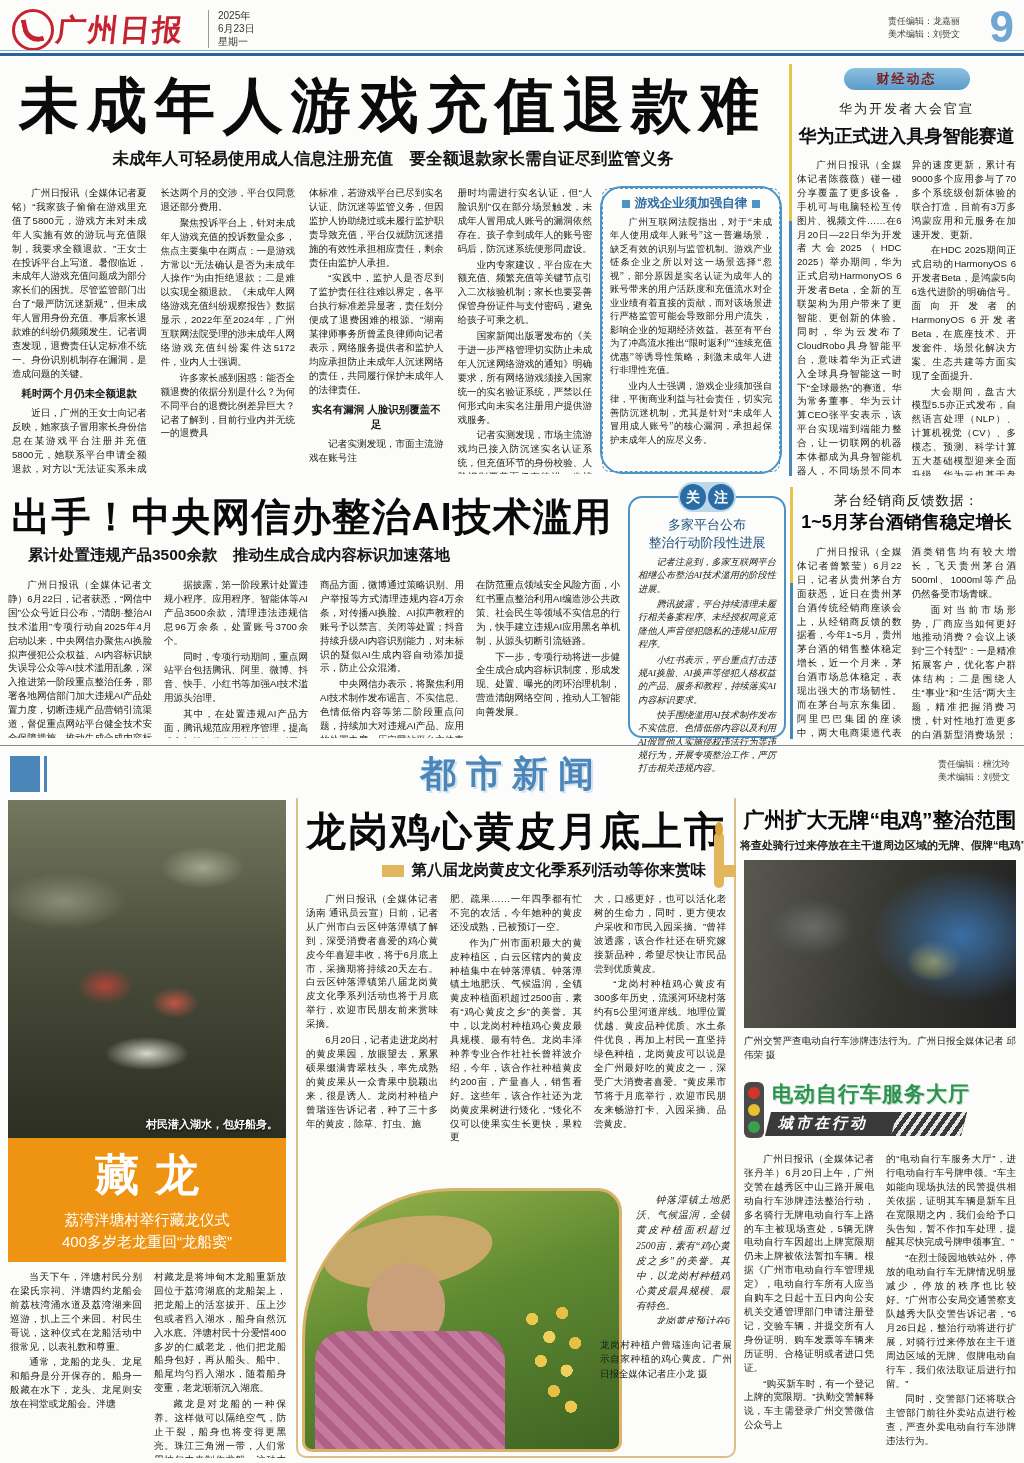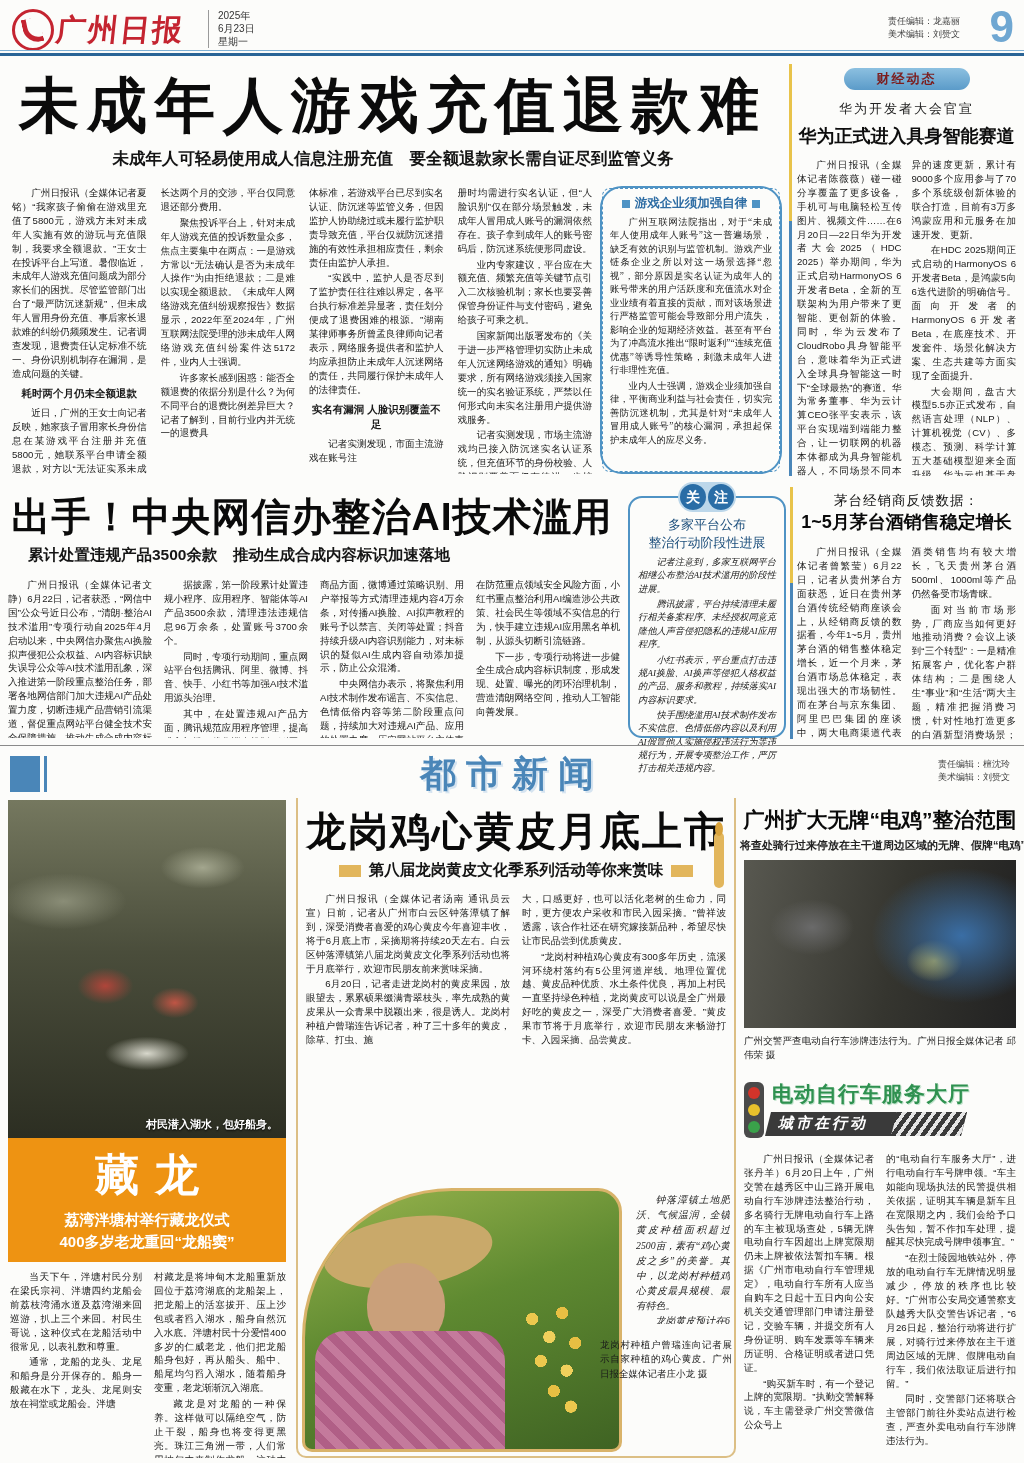--- a/index.html
+++ b/index.html
@@ -84,28 +84,28 @@
   #cl-photo{position:absolute;left:8px;top:800px;width:278px;height:338px;background:
     radial-gradient(90px 40px at 20% 30%,#8a8d77 0,transparent 70%),
     radial-gradient(60px 30px at 70% 20%,#a3a68e 0,transparent 70%),
     radial-gradient(40px 26px at 35% 55%,#b0453a 0,transparent 70%),
     radial-gradient(34px 22px at 60% 60%,#c05545 0,transparent 70%),
     radial-gradient(60px 24px at 50% 75%,#d8d8cc 0,transparent 70%),
     linear-gradient(180deg,#75785f 0,#4a4d3b 45%,#2c2e22 100%);}
   .cl-caption{position:absolute;right:8px;bottom:6px;color:#fff;font-size:11px;font-weight:bold;text-shadow:0 1px 2px #000;}
   #cl-orange{position:absolute;left:8px;top:1138px;width:278px;height:124px;background:#ee9312;}
   .cl-title{text-align:center;font-family:"Liberation Serif","DejaVu Serif",serif;font-size:44px;font-weight:900;color:#fff;letter-spacing:16px;padding-top:8px;text-indent:16px;}
-  .cl-sub{text-align:center;color:#fff;font-size:15px;font-weight:bold;line-height:22px;margin-top:4px;}
+  .cl-sub{text-align:center;color:#fff;font-size:15px;font-weight:normal;line-height:22px;margin-top:4px;}
   #cl-cols{position:absolute;left:10px;top:1270px;width:276px;height:188px;gap:12px;}
   #cl-cols .col{flex:1;}
 
   
   #wp-frame{position:absolute;left:296px;top:798px;width:440px;height:660px;border-left:2px solid #dcbf85;border-right:2px solid #dcbf85;border-bottom:2px solid #dcbf85;border-radius:0 0 10px 10px;box-sizing:border-box;}
   .wp-headline{position:absolute;left:296px;top:804px;width:440px;text-align:center;font-family:"Liberation Serif","DejaVu Serif",serif;font-size:40px;font-weight:900;color:#0a0a0a;letter-spacing:2px;white-space:nowrap;}
-  .wp-subwrap{position:absolute;left:296px;top:860px;width:440px;display:flex;align-items:center;justify-content:center;gap:8px;}
+  .wp-subwrap{position:absolute;left:296px;top:860px;width:440px;display:flex;align-items:center;justify-content:flex-end;gap:8px;}
   .wp-subwrap .bar{width:22px;height:12px;background:#e2b65c;}
   .wp-subhead{font-size:15.5px;font-weight:bold;color:#141414;white-space:nowrap;}
   .wp-match{position:absolute;right:12px;top:-28px;width:10px;height:56px;background:#e2b65c;border-radius:6px;}
   .wp-match::before{content:"";position:absolute;left:1px;top:-10px;width:8px;height:14px;background:#d9a33c;border-radius:50%;}
   #wp-cols{position:absolute;left:306px;top:892px;width:420px;height:288px;gap:12px;}
   #wp-cols .col{flex:1;}
   #wp-photo{position:absolute;left:302px;top:1188px;width:320px;height:264px;border:3px solid #d9b36a;border-radius:150px 24px 10px 10px;box-sizing:border-box;overflow:hidden;background:linear-gradient(160deg,#9ab54e 0,#5f8a31 45%,#3f6323 100%);}
   .wp-hat{position:absolute;left:18px;top:26px;width:170px;height:70px;background:#c9a96a;border-radius:50%;transform:rotate(-8deg);}
   .wp-face{position:absolute;left:62px;top:72px;width:78px;height:86px;background:#caa07a;border-radius:48%;}
   .wp-shirt{position:absolute;left:10px;top:140px;width:190px;height:130px;background:repeating-linear-gradient(45deg,#b05f86 0 8px,#c47a9c 8px 16px);border-radius:30px 30px 0 0;}
@@ -316,20 +316,24 @@
     <span class="wp-subhead">第八届龙岗黄皮文化季系列活动等你来赏味</span>
     <span class="bar"></span>
     <span class="wp-match"></span>
   </div>
   <div id="wp-cols" class="cols bt">
     <div class="col">
       <p>广州日报讯（全媒体记者汤南 通讯员云宣）日前，记者从广州市白云区钟落潭镇了解到，深受消费者喜爱的鸡心黄皮今年喜迎丰收，将于6月底上市，采摘期将持续20天左右。白云区钟落潭镇第八届龙岗黄皮文化季系列活动也将于月底举行，欢迎市民朋友前来赏味采摘。</p>
       <p>6月20日，记者走进龙岗村的黄皮果园，放眼望去，累累硕果缀满青翠枝头，率先成熟的黄皮果从一众青果中脱颖出来，很是诱人。龙岗村种植户曾瑞连告诉记者，种了三十多年的黄皮，除草、打虫、施</p>
     </div>
     <div class="col">
+      <p class="cont">肥、疏果……一年四季都有忙不完的农活，今年她种的黄皮还没成熟，已被预订一空。</p>
+      <p>作为广州市面积最大的黄皮种植区，白云区辖内的黄皮种植集中在钟落潭镇。钟落潭镇土地肥沃、气候温润，全镇黄皮种植面积超过2500亩，素有“鸡心黄皮之乡”的美誉。其中，以龙岗村种植鸡心黄皮最具规模、最有特色。龙岗丰泽种养专业合作社社长曾祥波介绍，今年，该合作社种植黄皮约200亩，产量喜人，销售看好。这些年，该合作社还为龙岗黄皮果树进行矮化，“矮化不仅可以使果实生长更快，果粒更</p>
+    </div>
+    <div class="col">
       <p class="cont">大，口感更好，也可以活化老树的生命力，同时，更方便农户采收和市民入园采摘。”曾祥波透露，该合作社还在研究嫁接新品种，希望尽快让市民品尝到优质黄皮。</p>
       <p>“龙岗村种植鸡心黄皮有300多年历史，流溪河环绕村落约有5公里河道岸线。地理位置优越、黄皮品种优质、水土条件优良，再加上村民一直坚持绿色种植，龙岗黄皮可以说是全广州最好吃的黄皮之一，深受广大消费者喜爱。”黄皮果市节将于月底举行，欢迎市民朋友来畅游打卡、入园采摘、品尝黄皮。</p>
     </div>
   </div>
   <div id="wp-photo">
     <div class="wp-hat"></div>
     <div class="wp-face"></div>
     <div class="wp-shirt"></div>
     <div class="wp-fruit"></div>
   </div>

